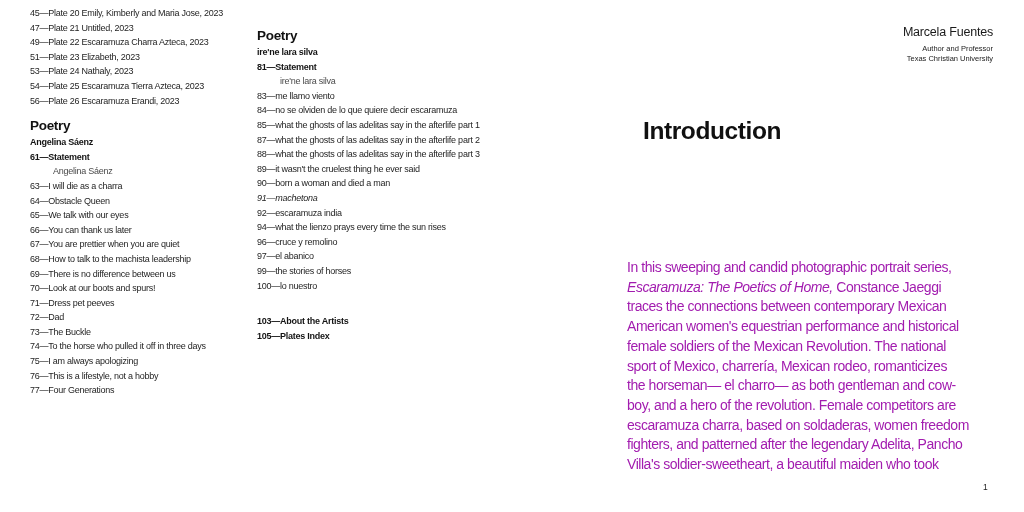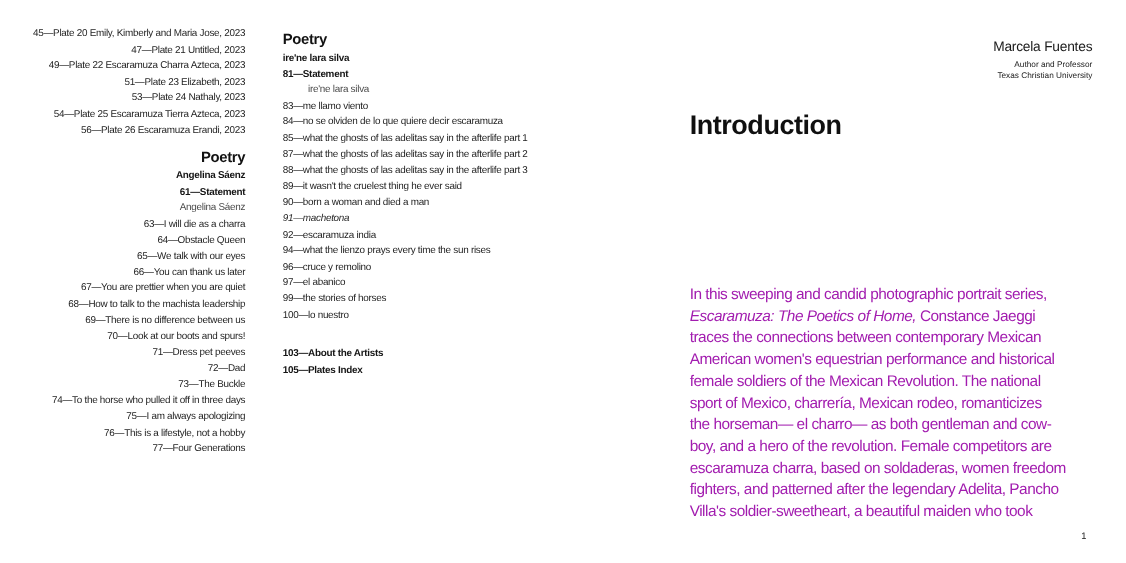--- a/index.html
+++ b/index.html
@@ -14,21 +14,21 @@
     background: #ffffff;
     overflow: hidden;
     font-family: "Liberation Sans", sans-serif;
     color: #1e1e1e;
   }
 
   
   .toc-col {
     position: absolute;
   }
-  .toc-col.col1 { left: 30px;  top: 23px; text-align: right; }
+  .toc-col.col1 { left: 30px;  top: 6px; }
   .toc-col.col2 { left: 257px; top: 27px; }
 
   .toc-line {
     font-size: 9px;
     letter-spacing: -0.25px;
     line-height: 14.6px;
     white-space: nowrap;
     color: #1e1e1e;
   }
   .toc-line.heading {
@@ -41,41 +41,41 @@
   .toc-col .toc-line.heading:not(:first-child) { margin-top: 9px; }
   .toc-line.bold   { font-weight: bold; color: #141414; }
   .toc-line.indent { padding-left: 23px; color: #4a4a4a; }
   .toc-line.italic { font-style: italic; }
   .toc-line.gap    { margin-top: 21px; }
 
   
   .author-block {
     position: absolute;
     right: 31px;
-    top: 35px;
+    top: 25px;
     text-align: right;
   }
   .author-name {
     font-size: 12.5px;
     letter-spacing: -0.2px;
     color: #1a1a1a;
     margin-bottom: 5px;
   }
   .author-role, .author-org {
     font-size: 7.5px;
     font-weight: normal;
     line-height: 10px;
     color: #222222;
   }
 
   .intro-heading {
     position: absolute;
     left: 627px;
     top: 101px;
-    margin: 0;
+    margin: 16px;
     font-size: 24.5px;
     font-weight: bold;
     letter-spacing: -0.4px;
     color: #101010;
   }
 
   .body-text {
     position: absolute;
     left: 627px;
     top: 258px;

